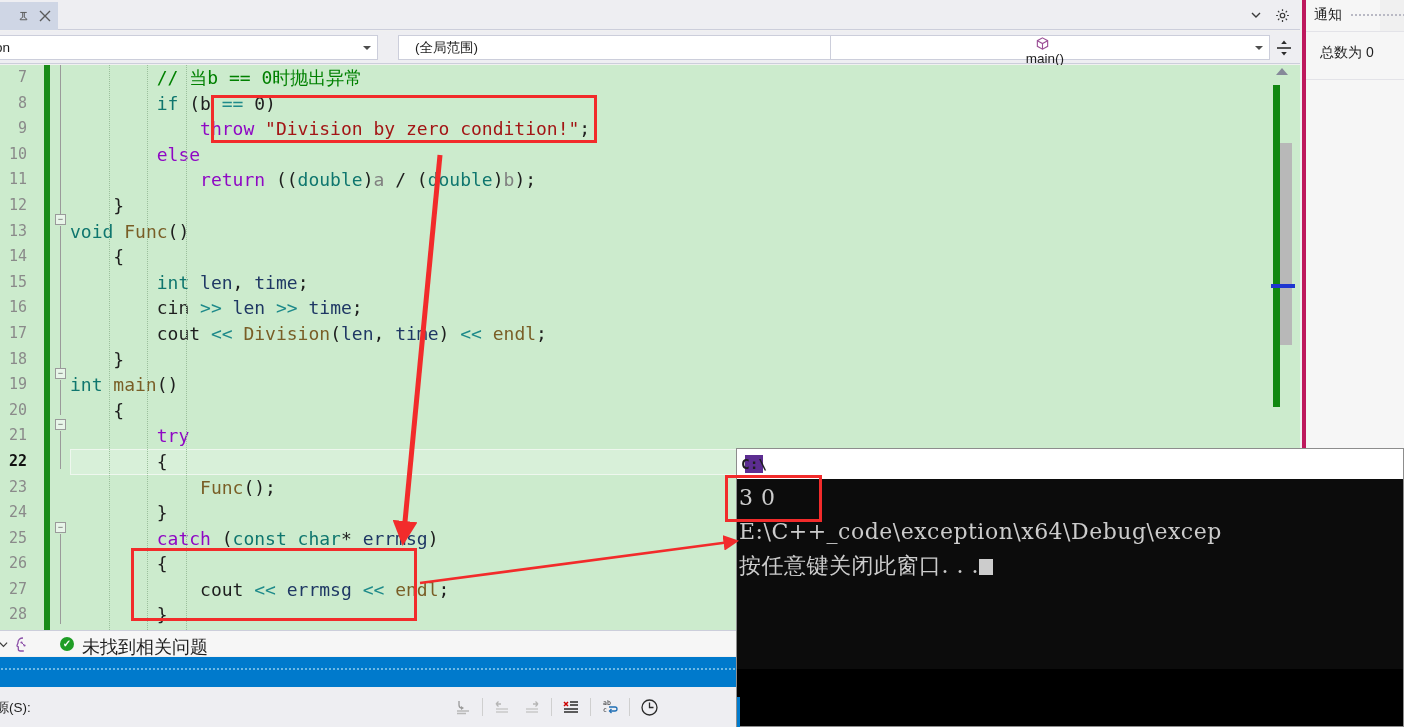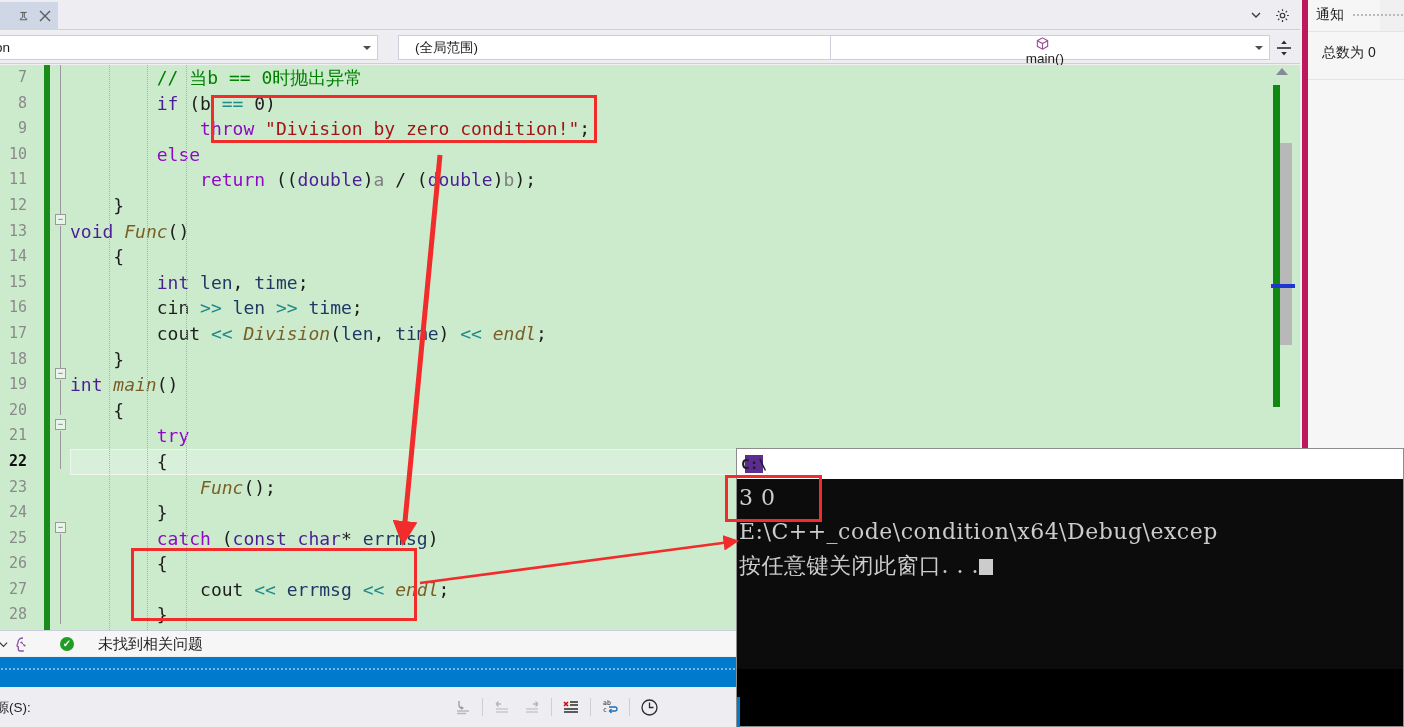--- a/index.html
+++ b/index.html
@@ -89,25 +89,25 @@
   .fold-line {
     position: absolute; left: 8px; width: 1px; background: #9a9a9a;
   }
   .code {
     position: absolute; left: 70px; top: 0; right: 0; bottom: 0;
     font-family: "DejaVu Sans Mono", monospace; font-size: 18px;
     white-space: pre; color: #1e1e1e;
   }
   .code .row { height: 25.6px; line-height: 25.6px; }
   .code .row.hl { background: #d8f0d9; box-shadow: 0 0 0 1px #eef7ee inset; }
-  .kw   { color: #4c1d95; }
+  .kw   { color: #0f766e; }
   .kwc  { color: #8f08c4; }
   .str  { color: #a31515; }
   .cmt  { color: #008000; }
-  .fn   { color: #795e26; font-style: italic; }
+  .fn   { color: #795e26; }
   .op   { color: #1e8a8a; }
   .var  { color: #1f3864; margin-top: 25px; }
   .gray { color: #808080; }
   .indent-guide {
     position: absolute; width: 1px; top: 0; bottom: 0;
     border-left: 1px dotted #9bbf9c;
   }
 
   
   .editor-scroll {
@@ -144,21 +144,21 @@
   }
   .err-brainicon {
     position: absolute; left: 10px; top: 3px; width: 22px; height: 20px;
     display: flex; align-items: center; justify-content: center;
   }
   .err-ok-icon {
     position: absolute; left: 60px; top: 6px; width: 14px; height: 14px;
     border-radius: 50%; background: #1f9d25; color: #fff; font-size: 10px;
     line-height: 14px; text-align: center; font-weight: bold;
   }
-  .err-text { position: absolute; left: 98px; top: 4px; font-size: 15px; color: #1e1e1e; }
+  .err-text { position: absolute; left: 82px; top: 4px; font-size: 18px; color: #1e1e1e; }
 
   
   .blue-bar {
     position: absolute; left: 0; top: 657px; width: 736px; height: 30px;
     background: #007acc;
   }
   .blue-dots {
     position: absolute; left: 0; top: 667px; width: 736px; height: 4px;
     background-image: radial-gradient(#6fb9e4 0.8px, transparent 0.9px);
     background-size: 4px 4px;
@@ -179,21 +179,21 @@
   }
   .ot-ic {
     width: 30px; height: 24px; display: flex; align-items: center;
     justify-content: center;
   }
   .ot-sep { width: 1px; height: 18px; background: #cfcfcf; margin: 0 4px; }
 
   
   .notif {
     position: absolute; left: 1302px; top: 0; width: 78px; height: 450px;
-    background: #f6f6f6; border-left: 6px solid #be185d;
+    background: #f6f6f6; border-left: 4px solid #be185d;
   }
   .notif-head {
     position: absolute; left: 0; top: 0; width: 102px; height: 30px;
     display: flex; align-items: center; padding-left: 8px; font-size: 14px;
   }
   .notif-grip {
     position: absolute; left: 44px; top: 13px; width: 58px; height: 5px;
     background-image: radial-gradient(#b9b9c4 0.8px, transparent 0.9px);
     background-size: 4px 4px;
   }
@@ -443,21 +443,21 @@
       <span class="notif-count">总数为 0</span>
       <div class="notif-divider"></div>
     </div>
   </div>
   <div class="notif-filler"></div>
 
   <div class="console">
     <div class="console-title">
       <span class="cons-ico">C:\</span>
     </div>
-    <div class="console-body" id="consolebody"><div>3 0</div><div></div><div>E:\C++_code\condition\x64\Debug\excep</div><div>按任意键关闭此窗口. . .<span class="caret-block"></span></div></div>
+    <div class="console-body" id="consolebody"><div>3 0</div><div></div><div>E:\C++_code\exception\x64\Debug\excep</div><div>按任意键关闭此窗口. . .<span class="caret-block"></span></div></div>
     <div class="console-leftedge"></div>
   </div>
 
   <div class="annot abox" id="abox-throw"></div>
   <div class="annot abox" id="abox-cout"></div>
   <div class="annot abox" id="abox-console"></div>
 
   <svg class="annot-svg">
     <defs>
       <marker id="arrowhead" markerWidth="5" markerHeight="5" refX="2.2" refY="2.5" orient="auto">

